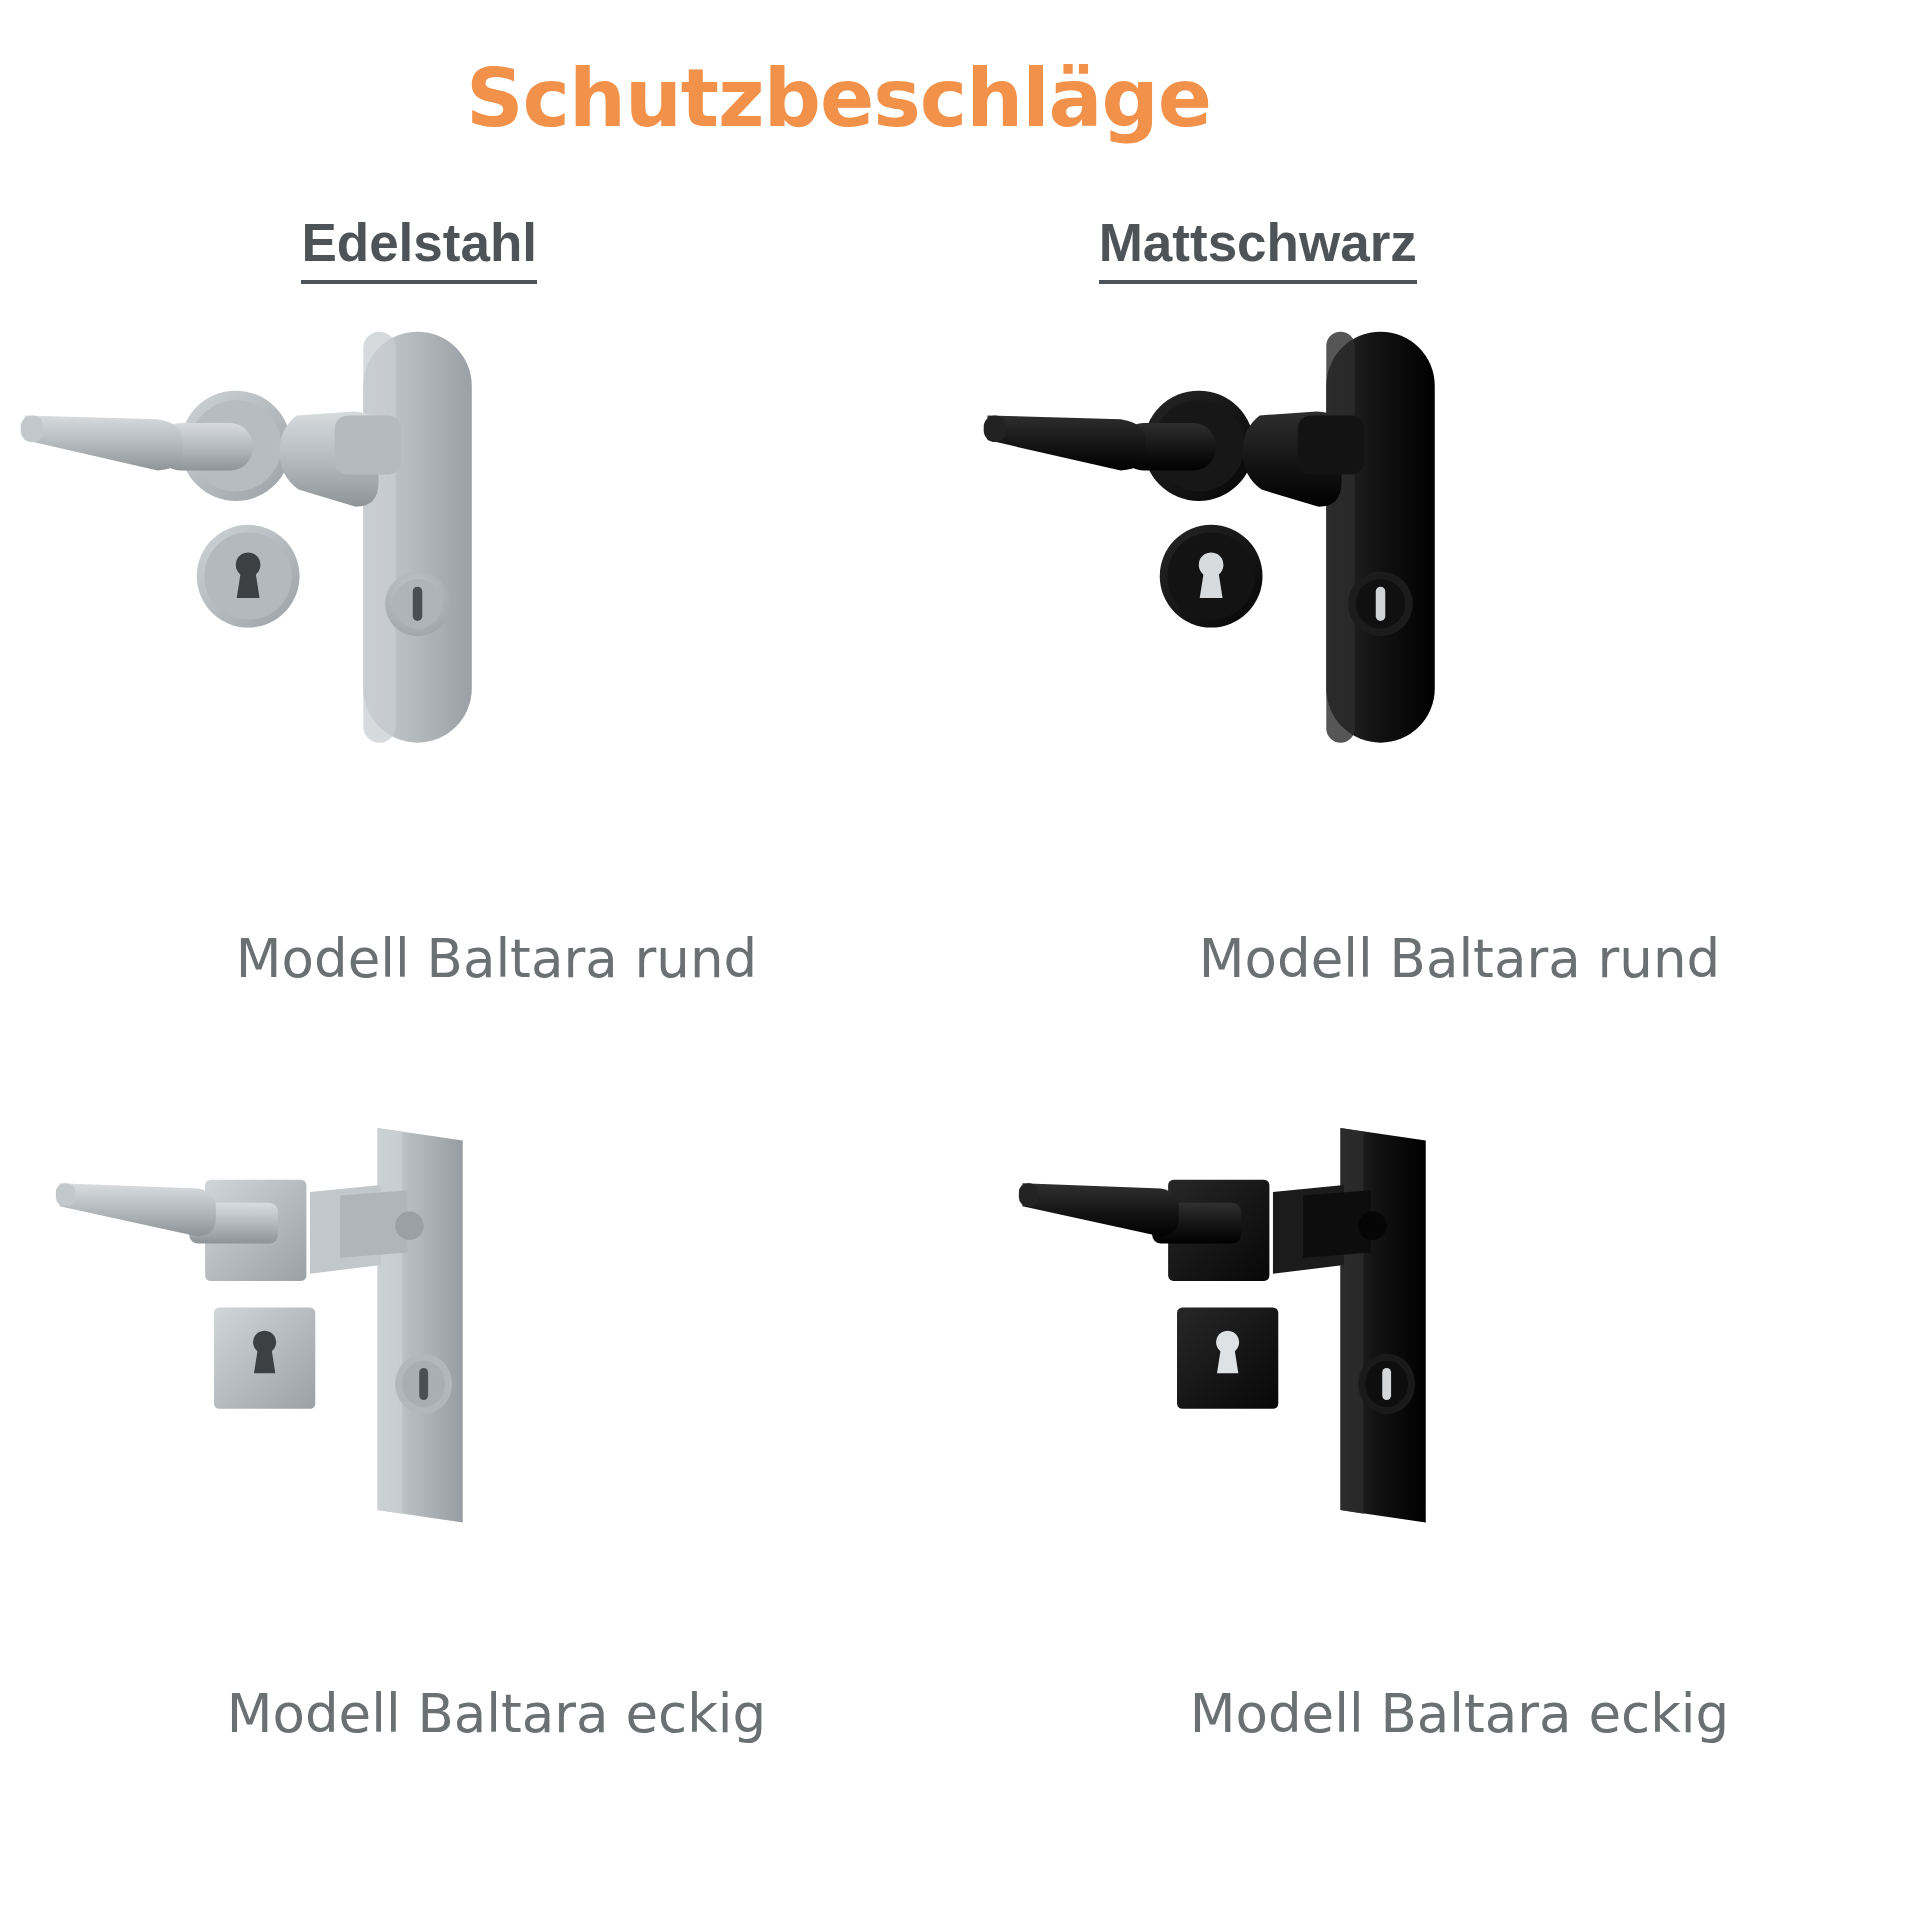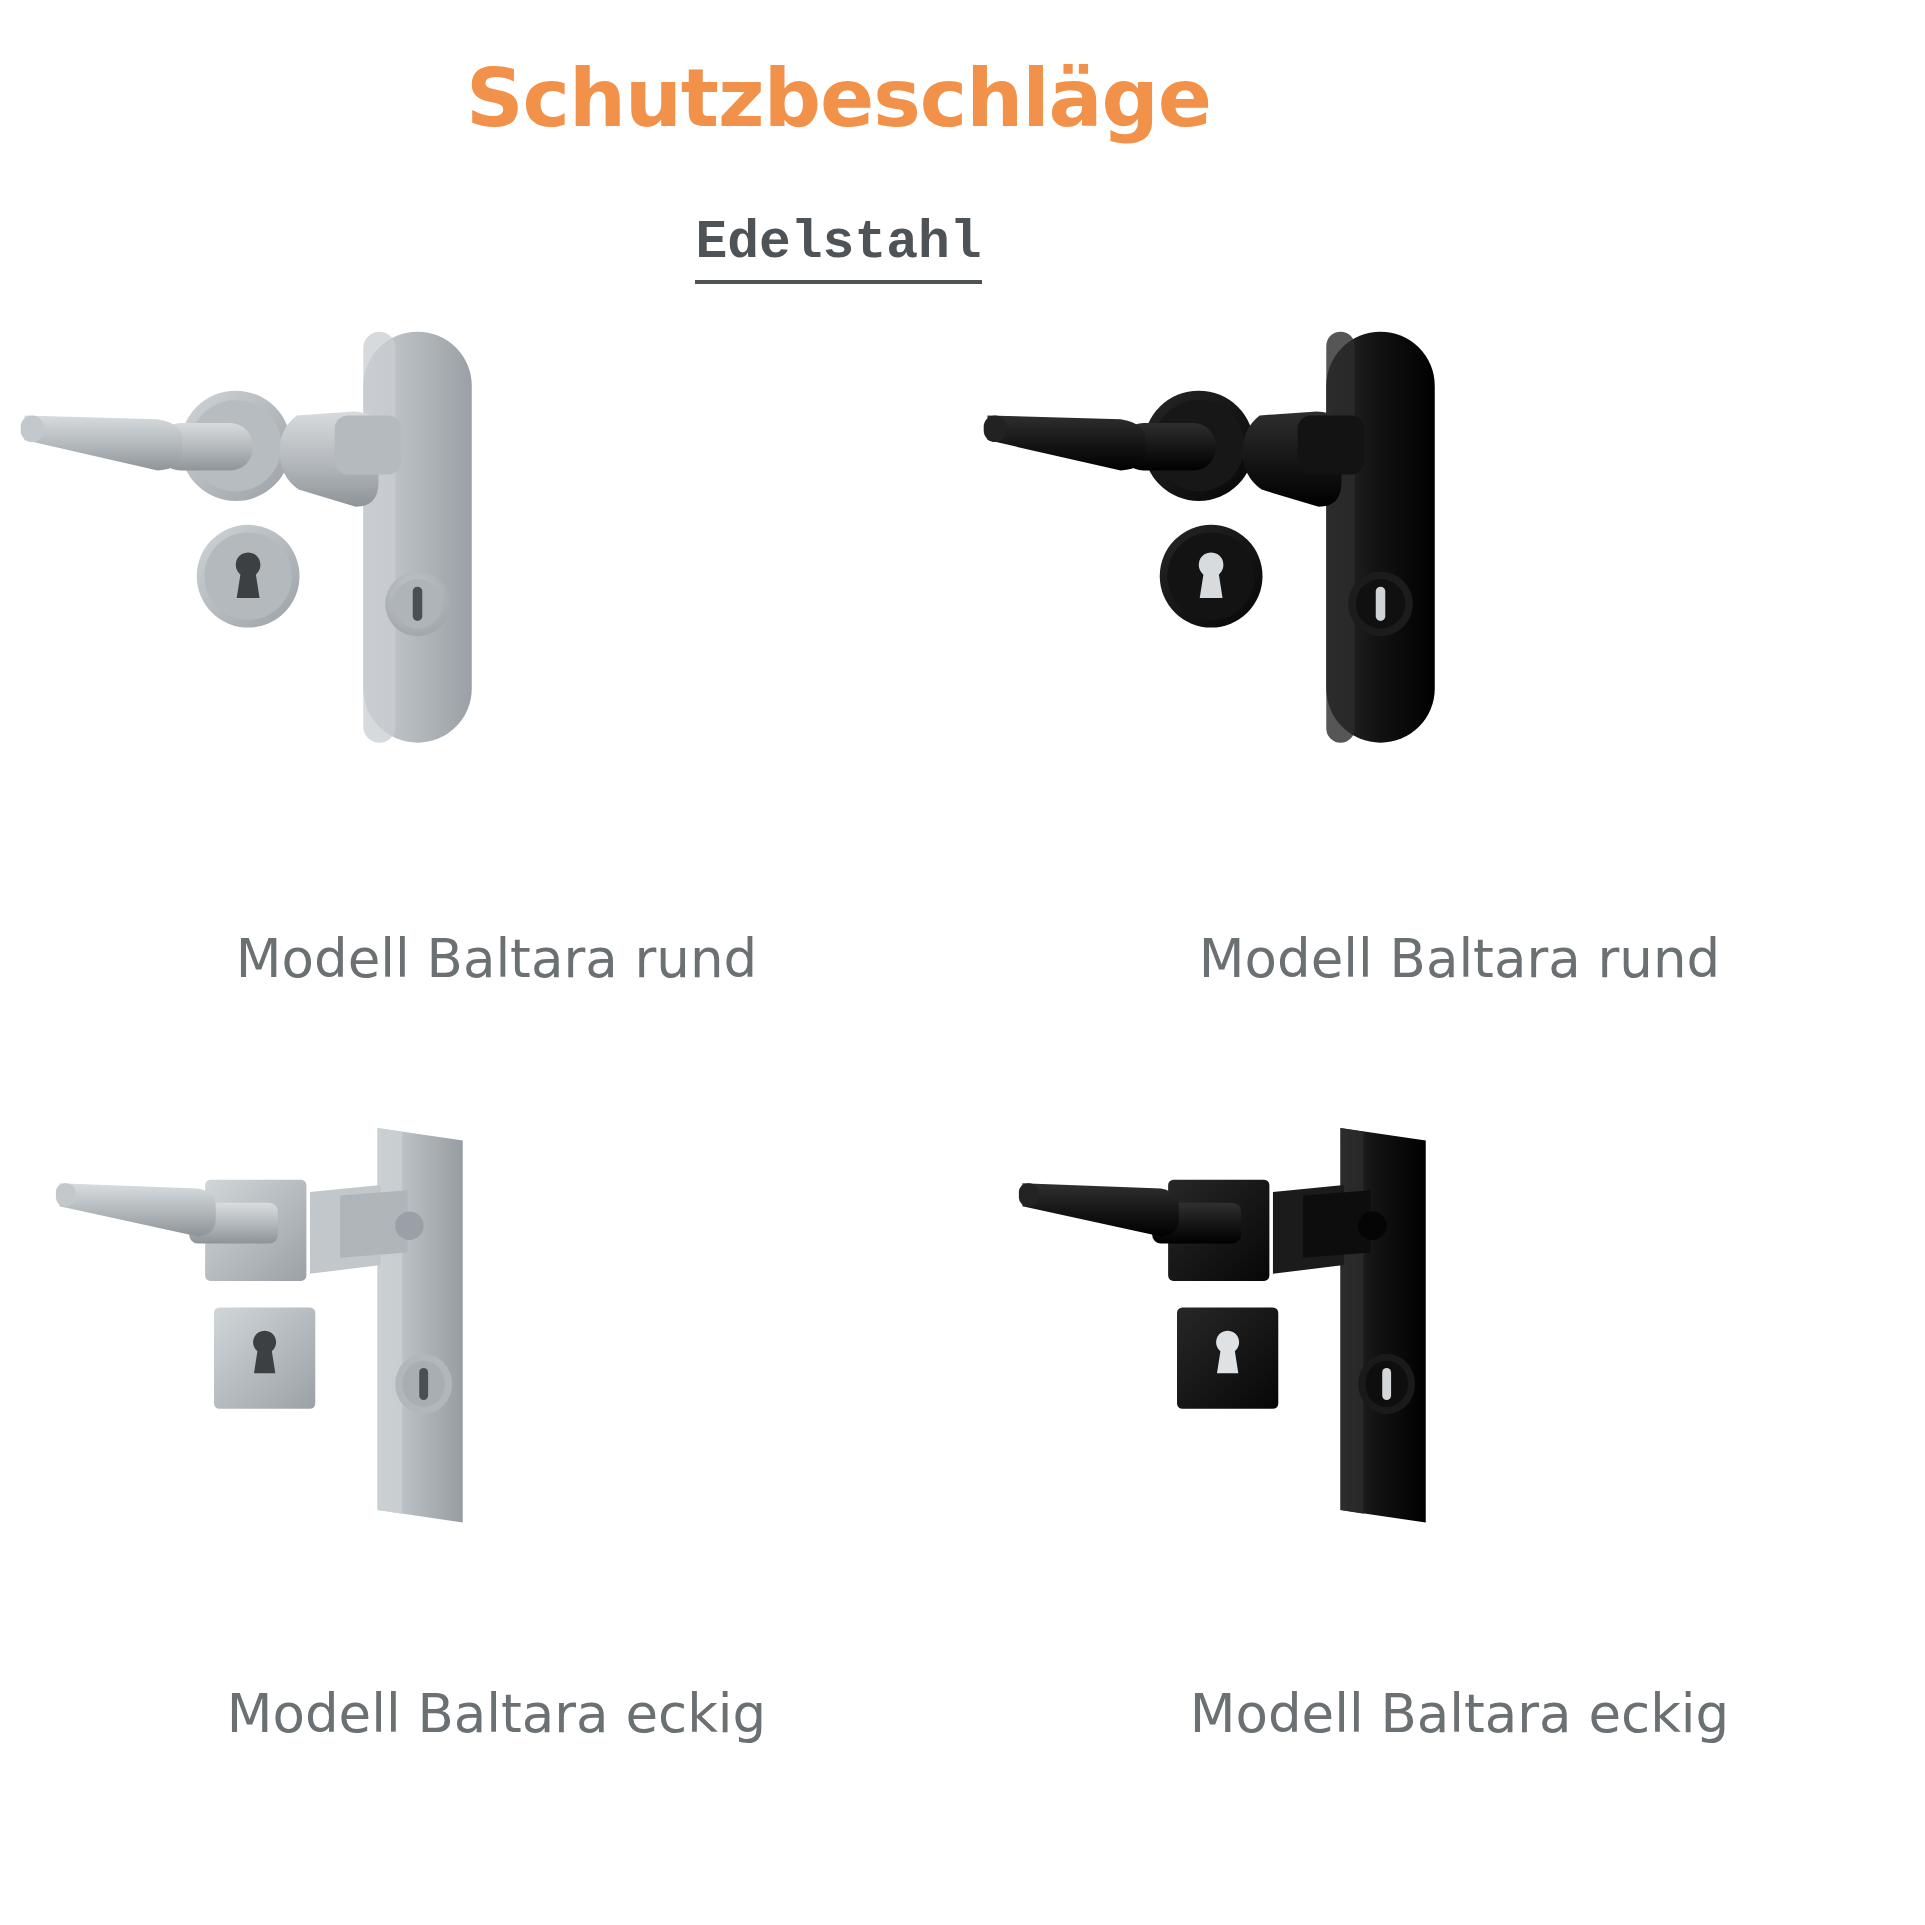--- a/index.html
+++ b/index.html
@@ -39,21 +39,21 @@
   .col-headers {
     display: flex;
     width: 100%;
     margin-top: 67px;
   }
   .col-header {
     flex: 1 1 50%;
     text-align: center;
   }
   .col-header span {
-    font-family: Liberation Mono, monospace;
+    font-family: Liberation Sans, sans-serif;
     font-weight: bold;
     font-size: 53px;
     color: #4d5357;
     border-bottom: 4.8px solid #4d5357;
     padding-bottom: 3.8px;
     display: inline-block;
     line-height: 1.25;
   }
 
   
@@ -100,20 +100,23 @@
 <body>
 
 <div class="page">
 
   <h1 class="main-title">Schutzbeschläge</h1>
 
   <div class="col-headers">
     <div class="col-header">
       <span>Edelstahl</span>
     </div>
+    <div class="col-header">
+      <span>Mattschwarz</span>
+    </div>
   </div>
 
   <div class="grid">
 
     <div class="cell row1">
       <div class="art">
         <svg viewBox="0 0 1012 600" xmlns="http://www.w3.org/2000/svg">
           <defs>
             <linearGradient id="sPlate1" x1="0" y1="0" x2="1" y2="0">
               <stop offset="0%" stop-color="#c8cdd1"></stop>

